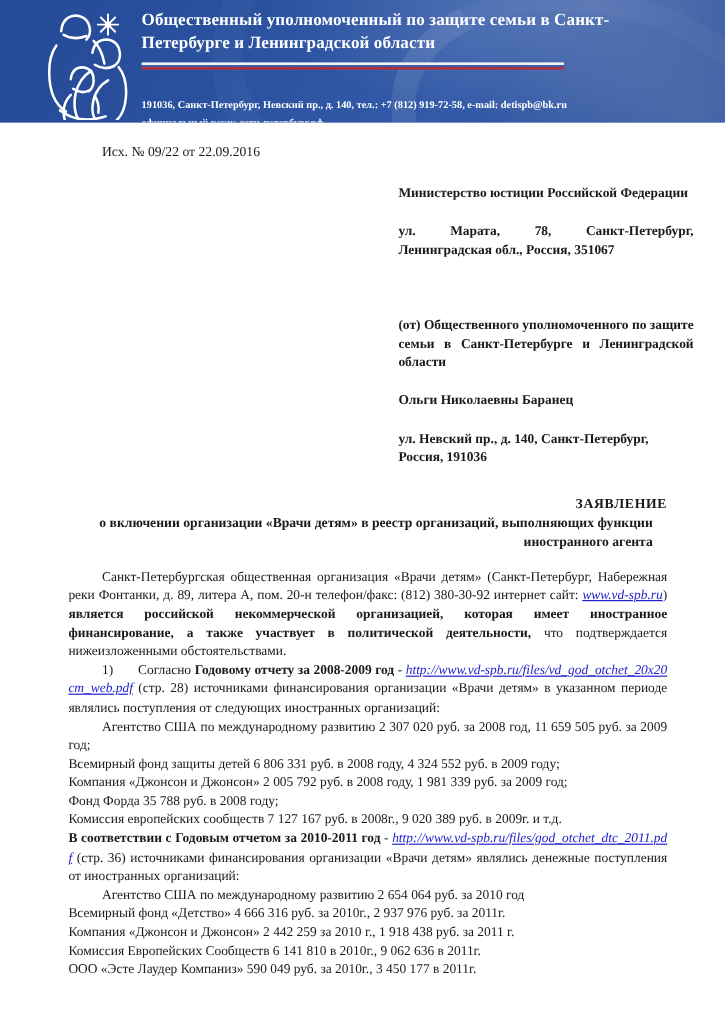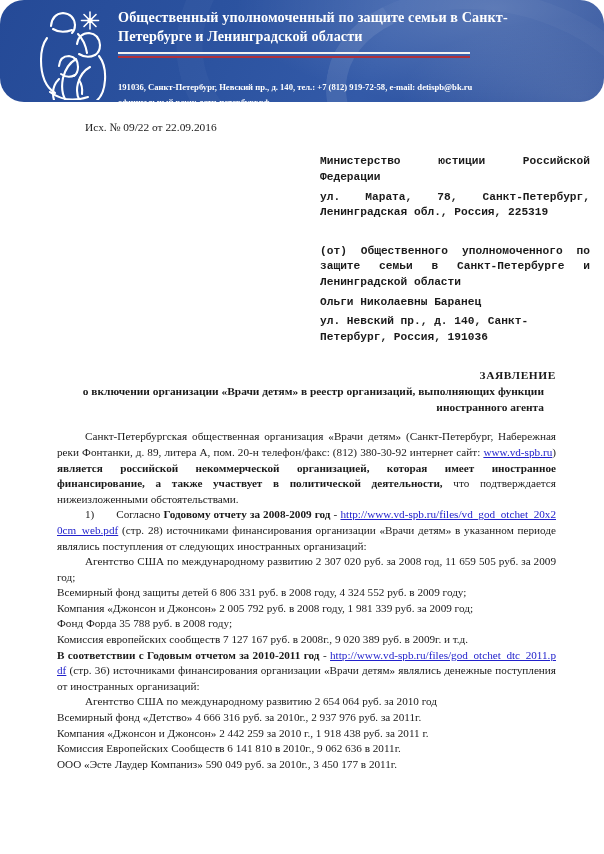--- a/index.html
+++ b/index.html
@@ -21,21 +21,20 @@
   .letterhead {
     position: relative;
     width: 604px;
     height: 102px;
     background: #2a4f9e;
     background-image:
       radial-gradient(ellipse 420px 160px at 82% 8%, rgba(255,255,255,0.20), rgba(255,255,255,0) 62%),
       radial-gradient(ellipse 300px 130px at 96% 96%, rgba(255,255,255,0.14), rgba(255,255,255,0) 60%),
       linear-gradient(115deg, #254a97 0%, #2b529f 34%, #335aa8 62%, #2a4d99 100%);
     overflow: hidden;
-    border-radius: 24px;
   }
   .swoosh {
     position: absolute;
     border-radius: 50%;
     background: transparent;
     pointer-events: none;
   }
   .swoosh-a {
     width: 520px; height: 300px;
     right: -140px; top: -168px;
@@ -117,21 +116,21 @@
   }
 
   .addressee {
     width: 278px;
     margin-left: 259px;
     font-weight: bold;
     font-size: 11.2px;
     line-height: 15.6px;
     text-align: justify;
   }
-  .addressee p { margin: 4px; font-family: Liberation Mono, monospace; }
+  .addressee p { margin: 16px; }
   .addressee .nojust { text-align: left; }
   .block-gap { height: 15px; }
 
   .doc-title {
     text-align: right;
     font-weight: bold;
     margin-top: 22px;
     font-size: 11.4px;
     line-height: 16px;
   }
@@ -146,20 +145,21 @@
   .body-text p {
     margin: 0;
     text-align: justify;
   }
   .indent { text-indent: 28px; }
   .b { font-weight: bold; margin-top: 38px; }
   .u-link {
     color: #2222cc;
     text-decoration: underline;
     word-break: break-all;
+    font-style: italic;
   }
   .list-line {
     text-indent: 28px;
     text-align: left;
   }
   .flat-line {
     text-align: left;
   }
 </style>
 </head>
@@ -213,21 +213,21 @@
     <div class="contact-line" style="margin-top:1px;">официальный реки: дети-петербург.рф</div>
   </div>
 </div>
 
 <div class="page">
 
   <div class="outgoing">Исх. № 09/22  от 22.09.2016</div>
 
   <div class="addressee">
     <p>Министерство юстиции Российской Федерации</p>
-    <p>ул. Марата, 78, Санкт-Петербург, Ленинградская обл., Россия, 225319</p>
+    <p>ул. Марата, 78, Санкт-Петербург, Ленинградская обл., Россия, 351067</p>
   </div>
 
   <div class="block-gap"></div>
 
   <div class="addressee">
     <p>(от) Общественного уполномоченного по защите семьи в Санкт-Петербурге и Ленинградской области</p>
     <p class="nojust">Ольги Николаевны Баранец</p>
     <p class="nojust">ул. Невский пр., д. 140, Санкт-Петербург, Россия, 191036</p>
   </div>
 

